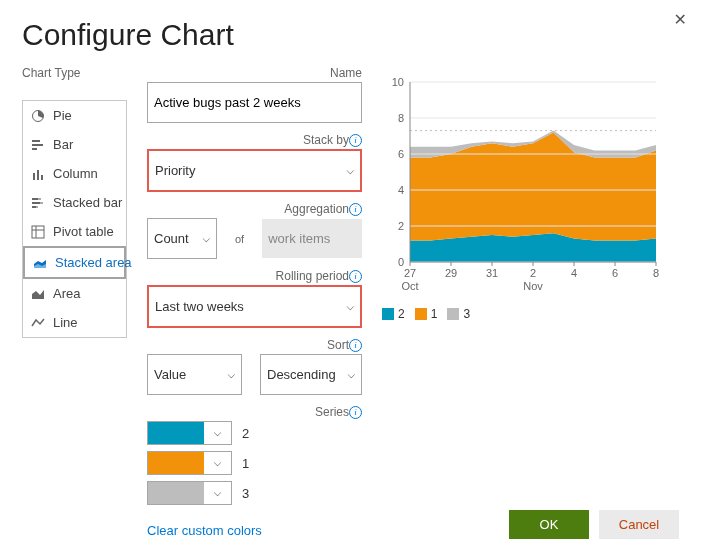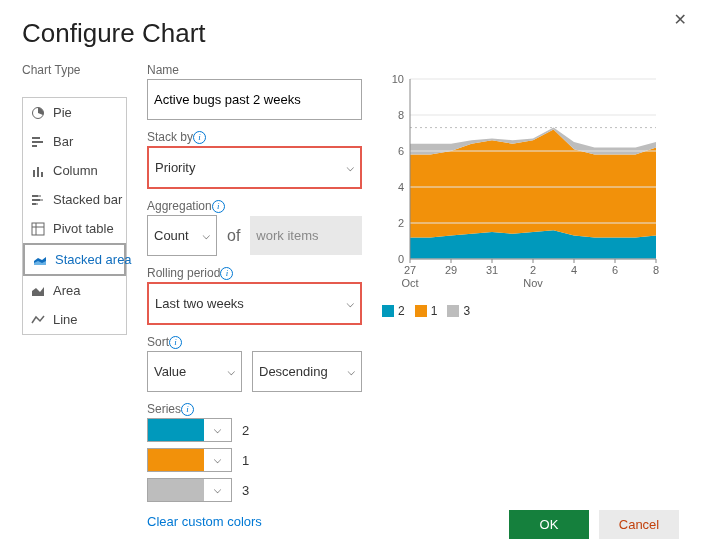--- a/index.html
+++ b/index.html
@@ -19,21 +19,21 @@
   }
   .close {
     position: absolute;
     top: 10px;
     right: 14px;
     font-size: 16px;
     color: #555;
     cursor: pointer;
   }
   h1.title {
-    font-size: 26px;
+    font-size: 30px;
     font-weight: 300;
     margin: 0 0 14px 0;
     color: #222;
   }
   .body {
     display: flex;
     gap: 20px;
   }
   
   .left {
@@ -77,21 +77,21 @@
     flex: 0 0 215px;
   }
   .field {
     margin-bottom: 10px;
   }
   .field-label {
     font-size: 12px;
     color: #666;
     margin-bottom: 2px;
     display: flex;
-    justify-content: flex-start;
+    justify-content: flex-end;
     align-items: center;
   }
   .info {
     width: 13px;
     height: 13px;
     border: 1px solid #0078d4;
     border-radius: 50%;
     color: #0078d4;
     font-size: 9px;
     font-style: italic;
@@ -118,27 +118,27 @@
   .select.highlight {
     border: 2px solid #e55a4e;
   }
   .chev {
     font-size: 10px;
     color: #555;
   }
   .row {
     display: flex;
     align-items: center;
-    gap: 10px;
+    gap: 18px;
   }
   .row .select {
     flex: 1;
   }
   .of {
-    font-size: 16px;
+    font-size: 11px;
     color: #666;
   }
   .disabled-box {
     background: #e8e8e8;
     color: #888;
     padding: 12px 6px;
     font-size: 13px;
     flex: 1;
   }
   .series-row {
@@ -163,21 +163,21 @@
     font-size: 10px;
     color: #555;
   }
   .series-label {
     font-size: 13px;
   }
   .link {
     color: #0078d4;
     cursor: pointer;
     font-size: 13px;
-    margin-top: 6px;
+    margin-top: 12px;
     display: inline-block;
   }
   
   .right {
     flex: 1;
     padding-top: 10px;
   }
   .legend {
     display: flex;
     gap: 10px;
@@ -204,21 +204,21 @@
   }
   .btn {
     min-width: 80px;
     padding: 7px 16px;
     font-size: 13px;
     border: none;
     cursor: pointer;
     text-align: center;
   }
   .btn-primary {
-    background: #15803d;
+    background: #4d7c0f;
     color: #fff;
   }
   .btn-secondary {
     background: #eaeaea;
     color: #c2410c;
   }
 </style>
 </head>
 <body>
 

